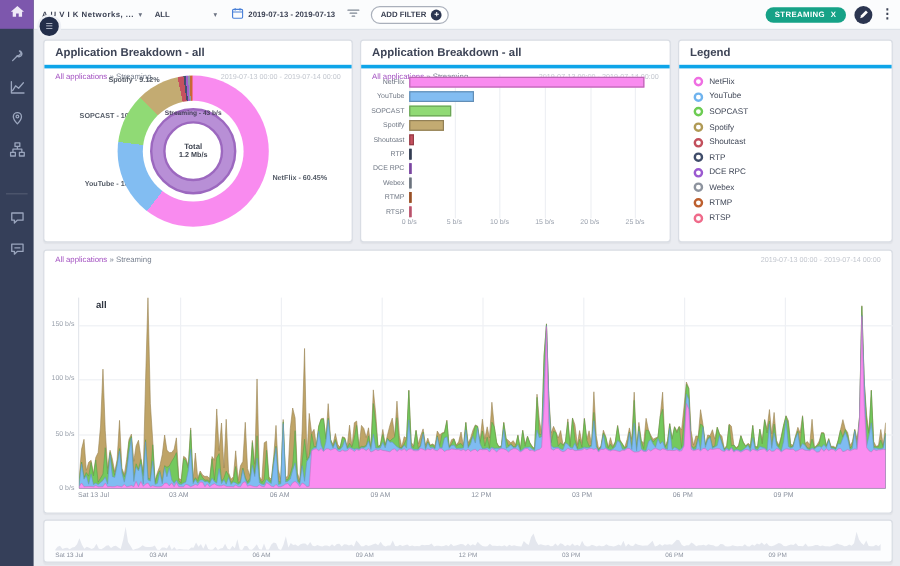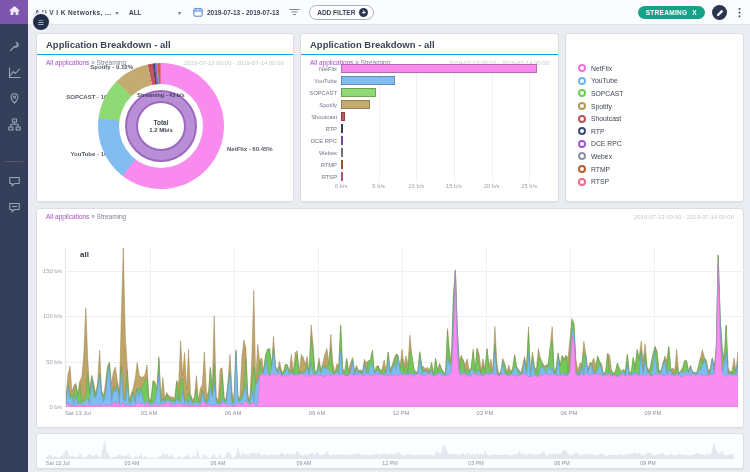--- a/index.html
+++ b/index.html
@@ -33,21 +33,21 @@
   .tb-right{margin-left:auto;display:flex;align-items:center;margin-right:5px;}
   .tag{display:flex;align-items:center;background:#16a287;border-radius:9px;padding:3px 8px;cursor:pointer;}
   .tag span{color:#fff;font-size:6.5px;font-weight:bold;letter-spacing:.3px;}
   .tag .x{margin-left:5px;}
   .pencil-btn{width:15px;height:15px;border-radius:50%;background:#2b3550;margin-left:7px;display:flex;
         align-items:center;justify-content:center;cursor:pointer;}
   .kebab{font-size:11px;font-weight:bold;color:#3c4254;margin-left:7px;cursor:pointer;line-height:11px;}
 
   
   .card{position:absolute;background:#fff;border:1px solid #d9dde4;border-radius:3px;box-shadow:0 1px 1px rgba(0,0,0,.04);}
-  .card-title{padding:5px 9px 4px;border-bottom:1px solid #0ea5e9;font-size:9.5px;font-weight:bold;color:#3d4456;}
+  .card-title{padding:5px 9px 4px;border-bottom:3px solid #0ea5e9;font-size:9.5px;font-weight:bold;color:#3d4456;}
   .meta{display:flex;justify-content:space-between;align-items:center;padding:4px 9px 1px;}
   .crumb{font-size:6.5px;color:#78808f;}
   .crumb .lnk{color:#a24fc0;cursor:pointer;}
   .trange{font-size:6px;color:#c3c7cf;}
 
   #card-donut{left:36px;top:33px;width:256px;height:167px;}
   #card-bars{left:300px;top:33px;width:257px;height:167px;}
   #card-legend{left:565px;top:33px;width:177px;height:167px;}
   #card-temporal{left:36px;top:208px;width:706px;height:218px;}
   #card-mini{left:36px;top:433px;width:706px;height:34px;background:#fcfdfe;}
@@ -262,20 +262,21 @@
         <span class="bar-row-label" style="top: 87.5px;">Webex</span>
         <div class="bar" style="left: 40px; top: 86px; width: 1.50545px; background: rgb(144, 153, 166); border: 1px solid rgb(108, 115, 125);"></div>
         <span class="bar-row-label" style="top: 99.5px;">RTMP</span>
         <div class="bar" style="left: 40px; top: 98px; width: 1.88182px; background: rgb(198, 106, 53); border: 1px solid rgb(149, 80, 40);"></div>
         <span class="bar-row-label" style="top: 111.5px;">RTSP</span>
         <div class="bar" style="left: 40px; top: 110px; width: 1.5px; background: rgb(240, 112, 143); border: 1px solid rgb(180, 84, 107);"></div>
       </div>
   </div>
 
   <div class="card" id="card-legend">
+    <div class="card-title">Legend</div>
     <div class="legend-list" id="legendList">
         <div class="legend-item">
           <span class="legend-dot" style="border-color: rgb(239, 110, 226);"></span>
           <span class="legend-label">NetFlix</span>
         </div>
         <div class="legend-item">
           <span class="legend-dot" style="border-color: rgb(111, 179, 238);"></span>
           <span class="legend-label">YouTube</span>
         </div>
         <div class="legend-item">

